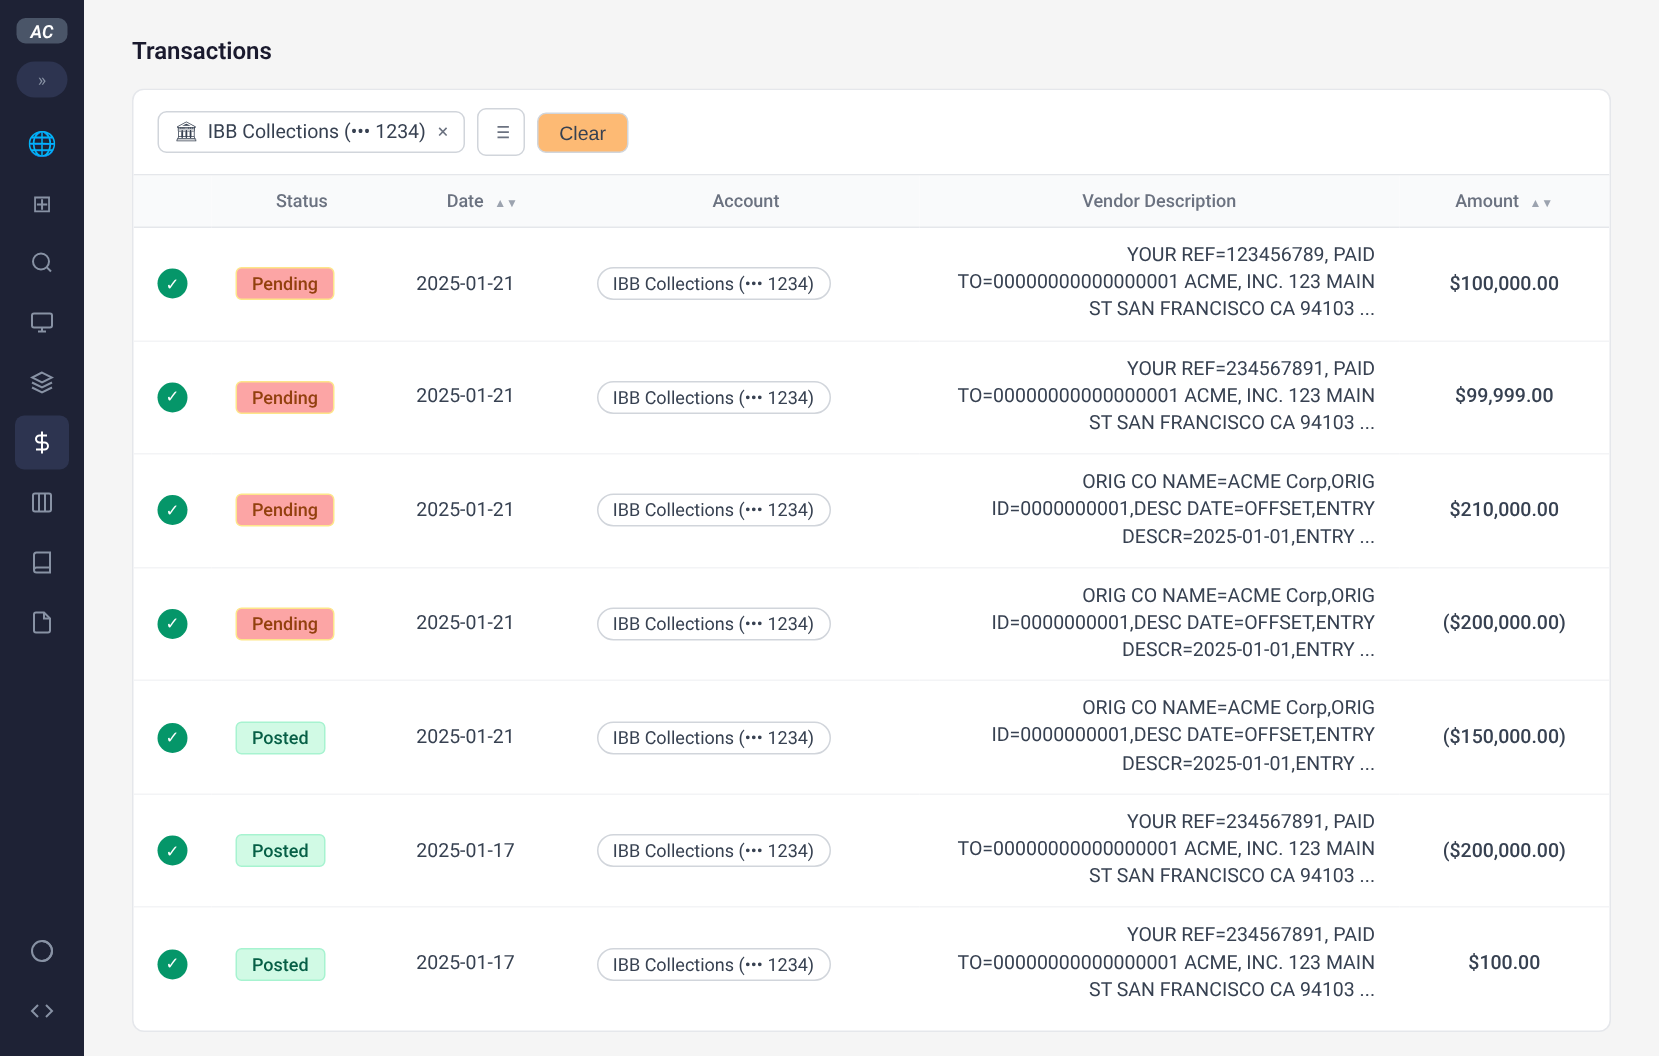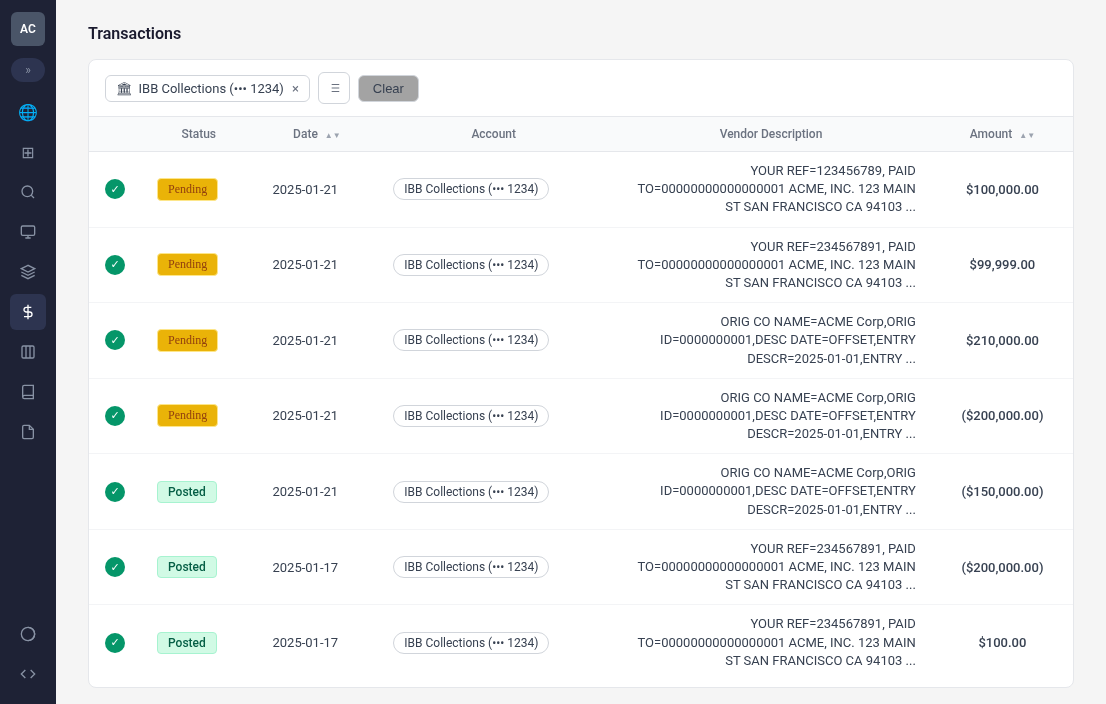--- a/index.html
+++ b/index.html
@@ -12,30 +12,31 @@
       display: flex;
       flex-direction: column;
       align-items: center;
       padding: 12px 0;
       gap: 4px;
       flex-shrink: 0;
       height: 704px;
     }
     .sidebar-avatar {
       width: 34px;
-      height: 34px;
+      height: 17px;
       background: #4a5568;
       border-radius: 6px;
       display: flex;
       align-items: center;
       justify-content: center;
       color: white;
       font-size: 12px;
       font-weight: 600;
       margin-bottom: 8px;
+      font-style: italic;
     }
     .sidebar-collapse {
       width: 34px;
       height: 24px;
       background: #2d3450;
       border-radius: 12px;
       display: flex;
       align-items: center;
       justify-content: center;
       color: #8892a4;
@@ -127,21 +128,21 @@
       justify-content: center;
       border: 1px solid #d1d5db;
       border-radius: 6px;
       background: white;
       cursor: pointer;
       color: #6b7280;
       font-size: 14px;
     }
     .clear-btn {
       padding: 5px 14px;
-      background: #a3a3a3;
+      background: #fdba74;
       border: 1px solid #d1d5db;
       border-radius: 6px;
       font-size: 13px;
       color: #374151;
       cursor: pointer;
     }
 
     
     .transactions-table {
       width: 100%;
@@ -194,24 +195,23 @@
       font-size: 11px;
     }
     .status-badge {
       display: inline-block;
       padding: 3px 10px;
       border-radius: 4px;
       font-size: 12px;
       font-weight: 500;
     }
     .status-pending {
-      background: #eab308;
+      background: #fca5a5;
       color: #92400e;
       border: 1px solid #fde68a;
-      font-family: Liberation Serif, serif;
     }
     .status-posted {
       background: #d1fae5;
       color: #065f46;
       border: 1px solid #a7f3d0;
     }
     .account-chip {
       display: inline-flex;
       align-items: center;
       gap: 4px;

